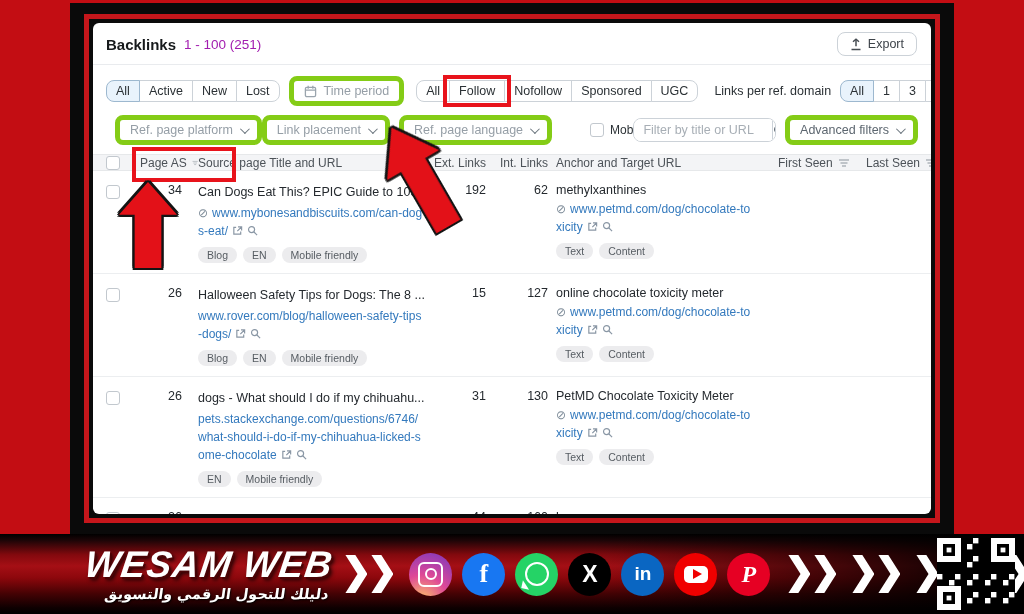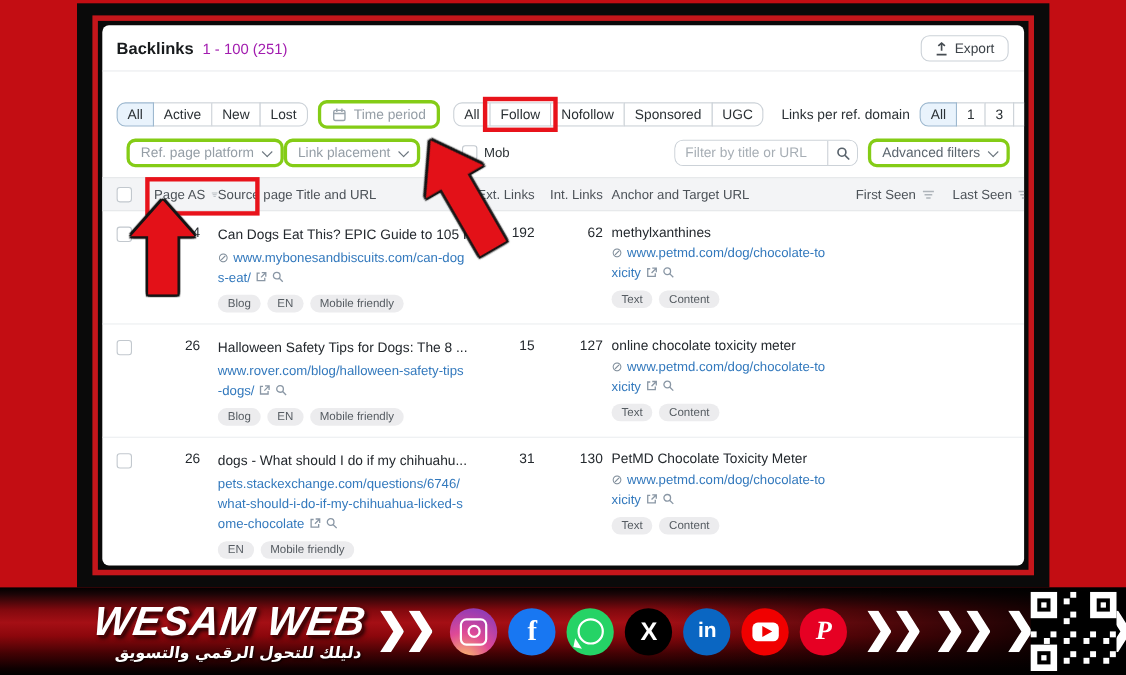--- a/index.html
+++ b/index.html
@@ -17,46 +17,46 @@
 
   
   .phead { display:flex; align-items:center; padding:9px 14px 8px 13px; border-bottom:1px solid #e9ebee; }
   .phead .title { font-size:15px; font-weight:bold; color:#171a1c; }
   .phead .range { margin-left:8px; color:#a21caf; font-size:13.5px; }
   .export-btn { margin-left:auto; display:flex; align-items:center; gap:6px; border:1px solid #ccd2d8;
     border-radius:8px; padding:4px 12px; background:#fff; color:#3d4349; font-size:12.5px; cursor:pointer; }
 
   
   .filters { padding:11px 13px 9px; }
-  .frow { display:flex; align-items:center;margin-top:15px; }
+  .frow { display:flex; align-items:center; }
   .frow + .frow { margin-top:9px; }
   .seg { display:inline-flex; }
   .seg .chip { border:1px solid #ccd2d8; background:#fff; padding:3px 9px; font-size:12.5px; color:#2b3135;
     margin-left:-1px; position:relative; cursor:pointer; white-space:nowrap; }
   .seg .chip:first-child { border-radius:8px 0 0 8px; margin-left:0; }
   .seg .chip:last-child { border-radius:0 8px 8px 0; }
   .seg .chip.sel { background:#e9f3fc; border-color:#9db8cf; z-index:1; }
-  .gbtn { display:inline-flex; align-items:center; gap:7px; border:3px solid #84cc16; border-radius:8px;
+  .gbtn { display:inline-flex; align-items:center; gap:7px; border:5px solid #84cc16; border-radius:8px;
     background:#fff; padding:3px 10px; font-size:12.5px; color:#959ea6; cursor:pointer; white-space:nowrap; }
   .gbtn.dark { color:#5c666f; }
   .lbl { font-size:12.5px; color:#2b3135; white-space:nowrap; }
   .cd { width:7px; height:7px; border-right:1.7px solid #6b757e; border-bottom:1.7px solid #6b757e;
     transform:rotate(45deg) translateY(-2px); display:inline-block; }
   .checkbox { width:14px; height:14px; border:1px solid #c2c8ce; border-radius:3px; background:#fff; display:inline-block; cursor:pointer; }
   .mobwrap { display:flex; align-items:center; gap:6px; margin-left:14px; color:#2b3135;padding-left:24px; }
   .searchwrap { margin-left:auto; display:flex; border:1px solid #ccd2d8; border-radius:8px; overflow:hidden; height:24px; }
   .searchwrap input { border:0; outline:0; width:138px; padding:0 9px; font-size:12.5px; color:#333; font-family:inherit; }
   .searchwrap input::placeholder { color:#a7aeb5; }
   .searchbtn { width:27px; border-left:1px solid #ccd2d8; background:#fff; display:flex; align-items:center; justify-content:center; cursor:pointer; }
   .mleft { margin-left:9px; } .mleft2 { margin-left:12px; } .mleft3 { margin-left:16px; }
 
   
   .grid8 { display:grid; grid-template-columns:34px 58px 240px 56px 62px 222px 88px auto; padding-left:13px; }
   .thead { background:#f3f4f6; border-top:1px solid #e6e8ea; border-bottom:1px solid #e6e8ea;
-    height:31px; align-items:center; color:#4c5258; font-size:12px; }
+    height:17px; align-items:center; color:#4c5258; font-size:12px; }
   .thead .hcell { display:flex; align-items:center; gap:5px; white-space:nowrap; }
   .thead .r { justify-content:flex-end; padding-right:8px; }
   .th-pageas { position:relative; }
   .trow { border-bottom:1px solid #eceef0; padding-top:12px; padding-bottom:10px; align-items:start; }
   .trow .as { text-align:right; padding-right:16px; font-size:12.5px; color:#24292e; }
   .trow .num { text-align:right; padding-right:8px; font-size:12.5px; color:#24292e; }
   .trow .title { color:#24292e; font-size:12.5px; line-height:1.45; cursor:pointer; }
   .url { color:#3379bd; font-size:12px; line-height:1.5; word-break:break-all; margin-top:3px; padding-right:14px; cursor:pointer; }
   .url .blk { color:#7e8c99; margin-right:4px; font-size:12px; }
   .url svg { vertical-align:-1px; margin-left:4px; }
@@ -175,20 +175,24 @@
           </div>
           <div class="frow">
             <button class="gbtn mleft">
               <span>Ref. page platform</span>
               <span class="cd"></span>
             </button>
             <button class="gbtn">
               <span>Link placement</span>
               <span class="cd"></span>
             </button>
+            <button class="gbtn mleft">
+              <span>Ref. page language</span>
+              <span class="cd"></span>
+            </button>
             <span class="mobwrap">
               <span class="checkbox"></span>
               <span>Mob</span>
             </span>
             <div class="searchwrap">
               <input type="text" placeholder="Filter by title or URL" style="">
               <span class="searchbtn">
                 <svg width="13" height="13" viewBox="0 0 13 13">
                     <circle cx="5.4" cy="5.4" r="3.6" fill="none" stroke="#59636c" stroke-width="1.5"></circle>
                     <path d="M8.2 8.2 12 12" stroke="#59636c" stroke-width="1.5"></path>

